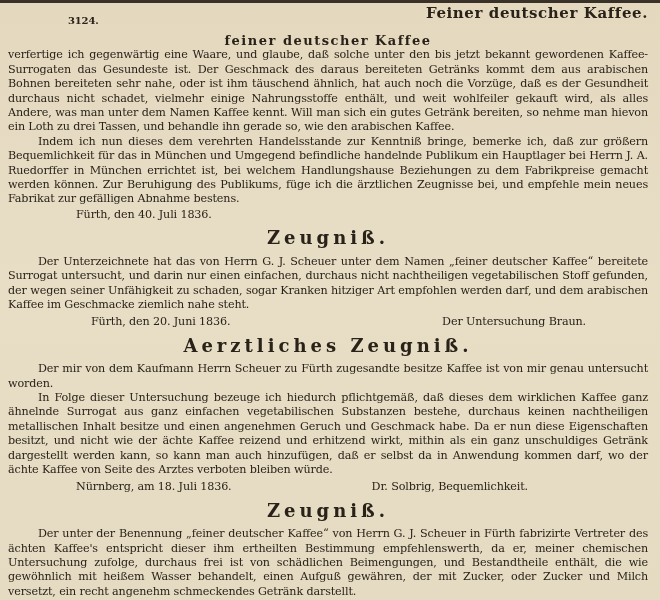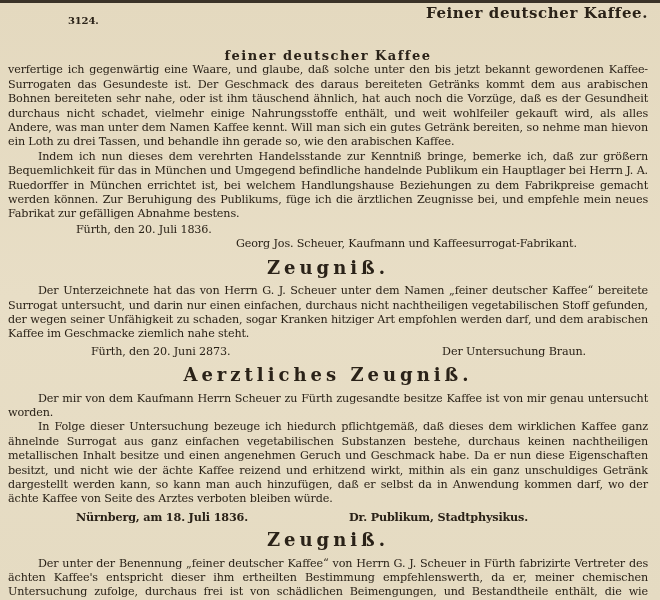--- a/index.html
+++ b/index.html
@@ -13,61 +13,60 @@
     position:relative; width:660px; height:600px;
     background: linear-gradient(180deg,#e4d9bf 0%,#e8dec6 50%,#e5dbc2 100%);
   }
   .toprule { position:absolute; left:0; top:0; width:660px; height:3px; background:#3a3228; }
   .content { position:absolute; left:8px; top:6px; width:640px; font-size:11.2px; line-height:14.4px; letter-spacing:-0.15px; }
   .head-row { position:relative; height:24px; }
   .adnum { position:absolute; left:60px; top:8px; font-size:10px; font-weight:bold; }
   .title { position:absolute; left:0; right:0; top:0; text-align:right; font-size:15px; font-weight:bold; letter-spacing:0.6px; }
   p { margin:0; text-align:justify; text-align-last:left; }
   .indent { text-indent:30px; }
-  .subtitle { text-align:center; font-size:13px; font-weight:bold; letter-spacing:1.5px; margin:19px 0 0 0; }
+  .subtitle { text-align:center; font-size:13px; font-weight:bold; letter-spacing:1.5px; margin:4px 0 0 0; }
   .section-title { text-align:center; font-size:18px; font-weight:bold; letter-spacing:4px; margin:9px 0; }
   .place-date { padding-left:68px; margin-top:1px; }
   .sig { padding-left:228px; }
   .sign-row { display:flex; justify-content:space-between; padding-left:83px; padding-right:62px; margin:3px 0 2px 0; }
   .sign-row.r2 { padding-left:68px; padding-right:120px; }
   .sign-row.r3 { padding-left:82px; padding-right:70px; }
-  .bold { font-weight:bold; }
+  .bold { font-weight:normal; }
   .sig-block { text-align:left; }
 </style>
 </head>
 <body>
 
 <div class="page">
   <div class="toprule"></div>
   <div class="content">
 
     <div class="head-row">
       <span class="adnum">3124.</span>
       <div class="title">Feiner deutscher Kaffee.</div>
     </div>
 
     <div class="subtitle">feiner deutscher Kaffee</div>
     <p>verfertige ich gegenwärtig eine Waare, und glaube, daß solche unter den bis jetzt bekannt gewordenen Kaffee-Surrogaten das Gesundeste ist. Der Geschmack des daraus bereiteten Getränks kommt dem aus arabischen Bohnen bereiteten sehr nahe, oder ist ihm täuschend ähnlich, hat auch noch die Vorzüge, daß es der Gesundheit durchaus nicht schadet, vielmehr einige Nahrungsstoffe enthält, und weit wohlfeiler gekauft wird, als alles Andere, was man unter dem Namen Kaffee kennt. Will man sich ein gutes Getränk bereiten, so nehme man hievon ein Loth zu drei Tassen, und behandle ihn gerade so, wie den arabischen Kaffee.</p>
     <p class="indent">Indem ich nun dieses dem verehrten Handelsstande zur Kenntniß bringe, bemerke ich, daß zur größern Bequemlichkeit für das in München und Umgegend befindliche handelnde Publikum ein Hauptlager bei Herrn J. A. Ruedorffer in München errichtet ist, bei welchem Handlungshause Beziehungen zu dem Fabrikpreise gemacht werden können. Zur Beruhigung des Publikums, füge ich die ärztlichen Zeugnisse bei, und empfehle mein neues Fabrikat zur gefälligen Abnahme bestens.</p>
-    <div class="place-date">Fürth, den 20. Juli 1836.</div>
-    <div class="sig">Georg Jos. Scheuer, Kaufmann und Kaffeesurrogat-Fabrikant.</div>
+    <div class="place-date">Fürth, den 40. Juli 1836.</div>
 
     <div class="section-title">Zeugniß.</div>
     <p class="indent">Der Unterzeichnete hat das von Herrn G. J. Scheuer unter dem Namen „feiner deutscher Kaffee“ bereitete Surrogat untersucht, und darin nur einen einfachen, durchaus nicht nachtheiligen vegetabilischen Stoff gefunden, der wegen seiner Unfähigkeit zu schaden, sogar Kranken hitziger Art empfohlen werden darf, und dem arabischen Kaffee im Geschmacke ziemlich nahe steht.</p>
     <div class="sign-row">
-      <span>Fürth, den 20. Juni 2873.</span>
+      <span>Fürth, den 20. Juni 1836.</span>
       <span>Der Untersuchung Braun.</span>
     </div>
 
     <div class="section-title">Aerztliches Zeugniß.</div>
     <p class="indent">Der mir von dem Kaufmann Herrn Scheuer zu Fürth zugesandte besitze Kaffee ist von mir genau untersucht worden.</p>
     <p class="indent">In Folge dieser Untersuchung bezeuge ich hiedurch pflichtgemäß, daß dieses dem wirklichen Kaffee ganz ähnelnde Surrogat aus ganz einfachen vegetabilischen Substanzen bestehe, durchaus keinen nachtheiligen metallischen Inhalt besitze und einen angenehmen Geruch und Geschmack habe. Da er nun diese Eigenschaften besitzt, und nicht wie der ächte Kaffee reizend und erhitzend wirkt, mithin als ein ganz unschuldiges Getränk dargestellt werden kann, so kann man auch hinzufügen, daß er selbst da in Anwendung kommen darf, wo der ächte Kaffee von Seite des Arztes verboten bleiben würde.</p>
     <div class="sign-row r2">
       <span class="bold">Nürnberg, am 18. Juli 1836.</span>
-      <span class="bold">Dr. Publikum, Stadtphysikus.</span>
+      <span class="bold">Dr. Solbrig, Bequemlichkeit.</span>
     </div>
 
     <div class="section-title">Zeugniß.</div>
     <p class="indent">Der unter der Benennung „feiner deutscher Kaffee“ von Herrn G. J. Scheuer in Fürth fabrizirte Vertreter des ächten Kaffee's entspricht dieser ihm ertheilten Bestimmung empfehlenswerth, da er, meiner chemischen Untersuchung zufolge, durchaus frei ist von schädlichen Beimengungen, und Bestandtheile enthält, die wie gewöhnlich mit heißem Wasser behandelt, einen Aufguß gewähren, der mit Zucker, oder Zucker und Milch versetzt, ein recht angenehm schmeckendes Getränk darstellt.</p>
     <div class="sign-row r3">
       <span class="bold">Erlangen, den 25. Juli 1836.</span>
       <span class="sig-block">
         <div class="bold">Dr. Kastner, ord. Prof. d. Phys. u. Chemie,</div>
 
       </span>

